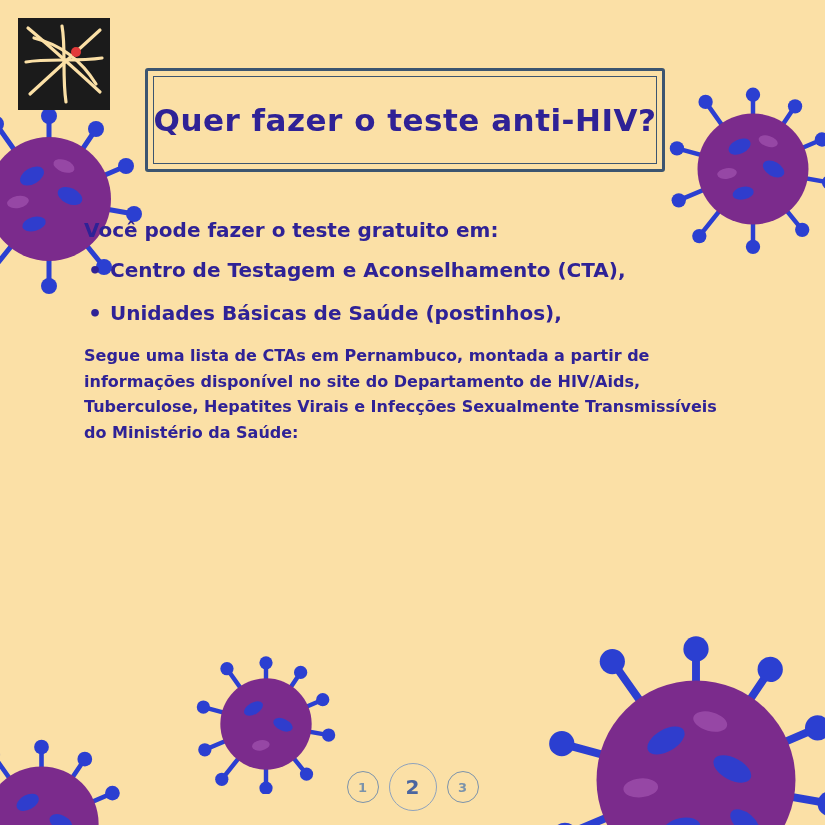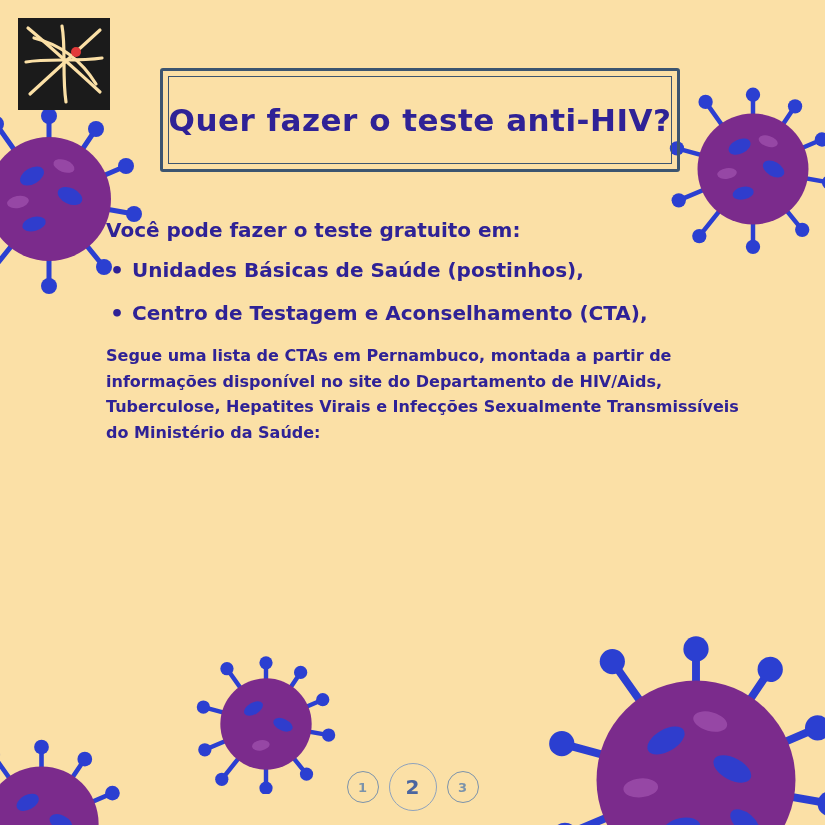--- a/index.html
+++ b/index.html
@@ -27,21 +27,21 @@
     top: 18px;
     width: 92px;
     height: 92px;
     background: #1b1b1b;
   }
   .logo svg { display: block; }
 
   
   .title-box {
     position: absolute;
-    left: 160px;
+    left: 145px;
     top: 68px;
     width: 520px;
     height: 104px;
     border: 3px solid #3c5570;
     border-radius: 3px;
     box-sizing: border-box;
     display: flex;
     align-items: center;
     justify-content: center;
   }
@@ -61,21 +61,21 @@
     font-size: 31px;
     color: #2f2296;
     letter-spacing: 0.5px;
     text-align: center;
     white-space: nowrap;
   }
 
   
   .content {
     position: absolute;
-    left: 106px;
+    left: 84px;
     top: 218px;
     width: 636px;
     color: #2f2296;
     font-family: "DejaVu Sans", sans-serif;
   }
   .lead {
     font-size: 20px;
     font-weight: bold;
     margin: 0 0 16px 0;
     line-height: 1.2;
@@ -371,22 +371,22 @@
     </svg>
   </div>
 
   <div class="title-box">
     <div class="title-text">Quer fazer o teste anti-HIV?</div>
   </div>
 
   <div class="content">
     <p class="lead">Você pode fazer o teste gratuito em:</p>
     <ul class="bullets">
+      <li>Centro de Testagem e Aconselhamento (CTA),</li>
       <li>Unidades Básicas de Saúde (postinhos),</li>
-      <li>Centro de Testagem e Aconselhamento (CTA),</li>
     </ul>
     <p class="para">Segue uma lista de CTAs em Pernambuco, montada a partir de informações disponível no site do Departamento de HIV/Aids, Tuberculose, Hepatites Virais e Infecções Sexualmente Transmissíveis do Ministério da Saúde:</p>
   </div>
 
   <div class="pager">
     <div class="dot small">1</div>
     <div class="dot active">2</div>
     <div class="dot small">3</div>
   </div>
 

